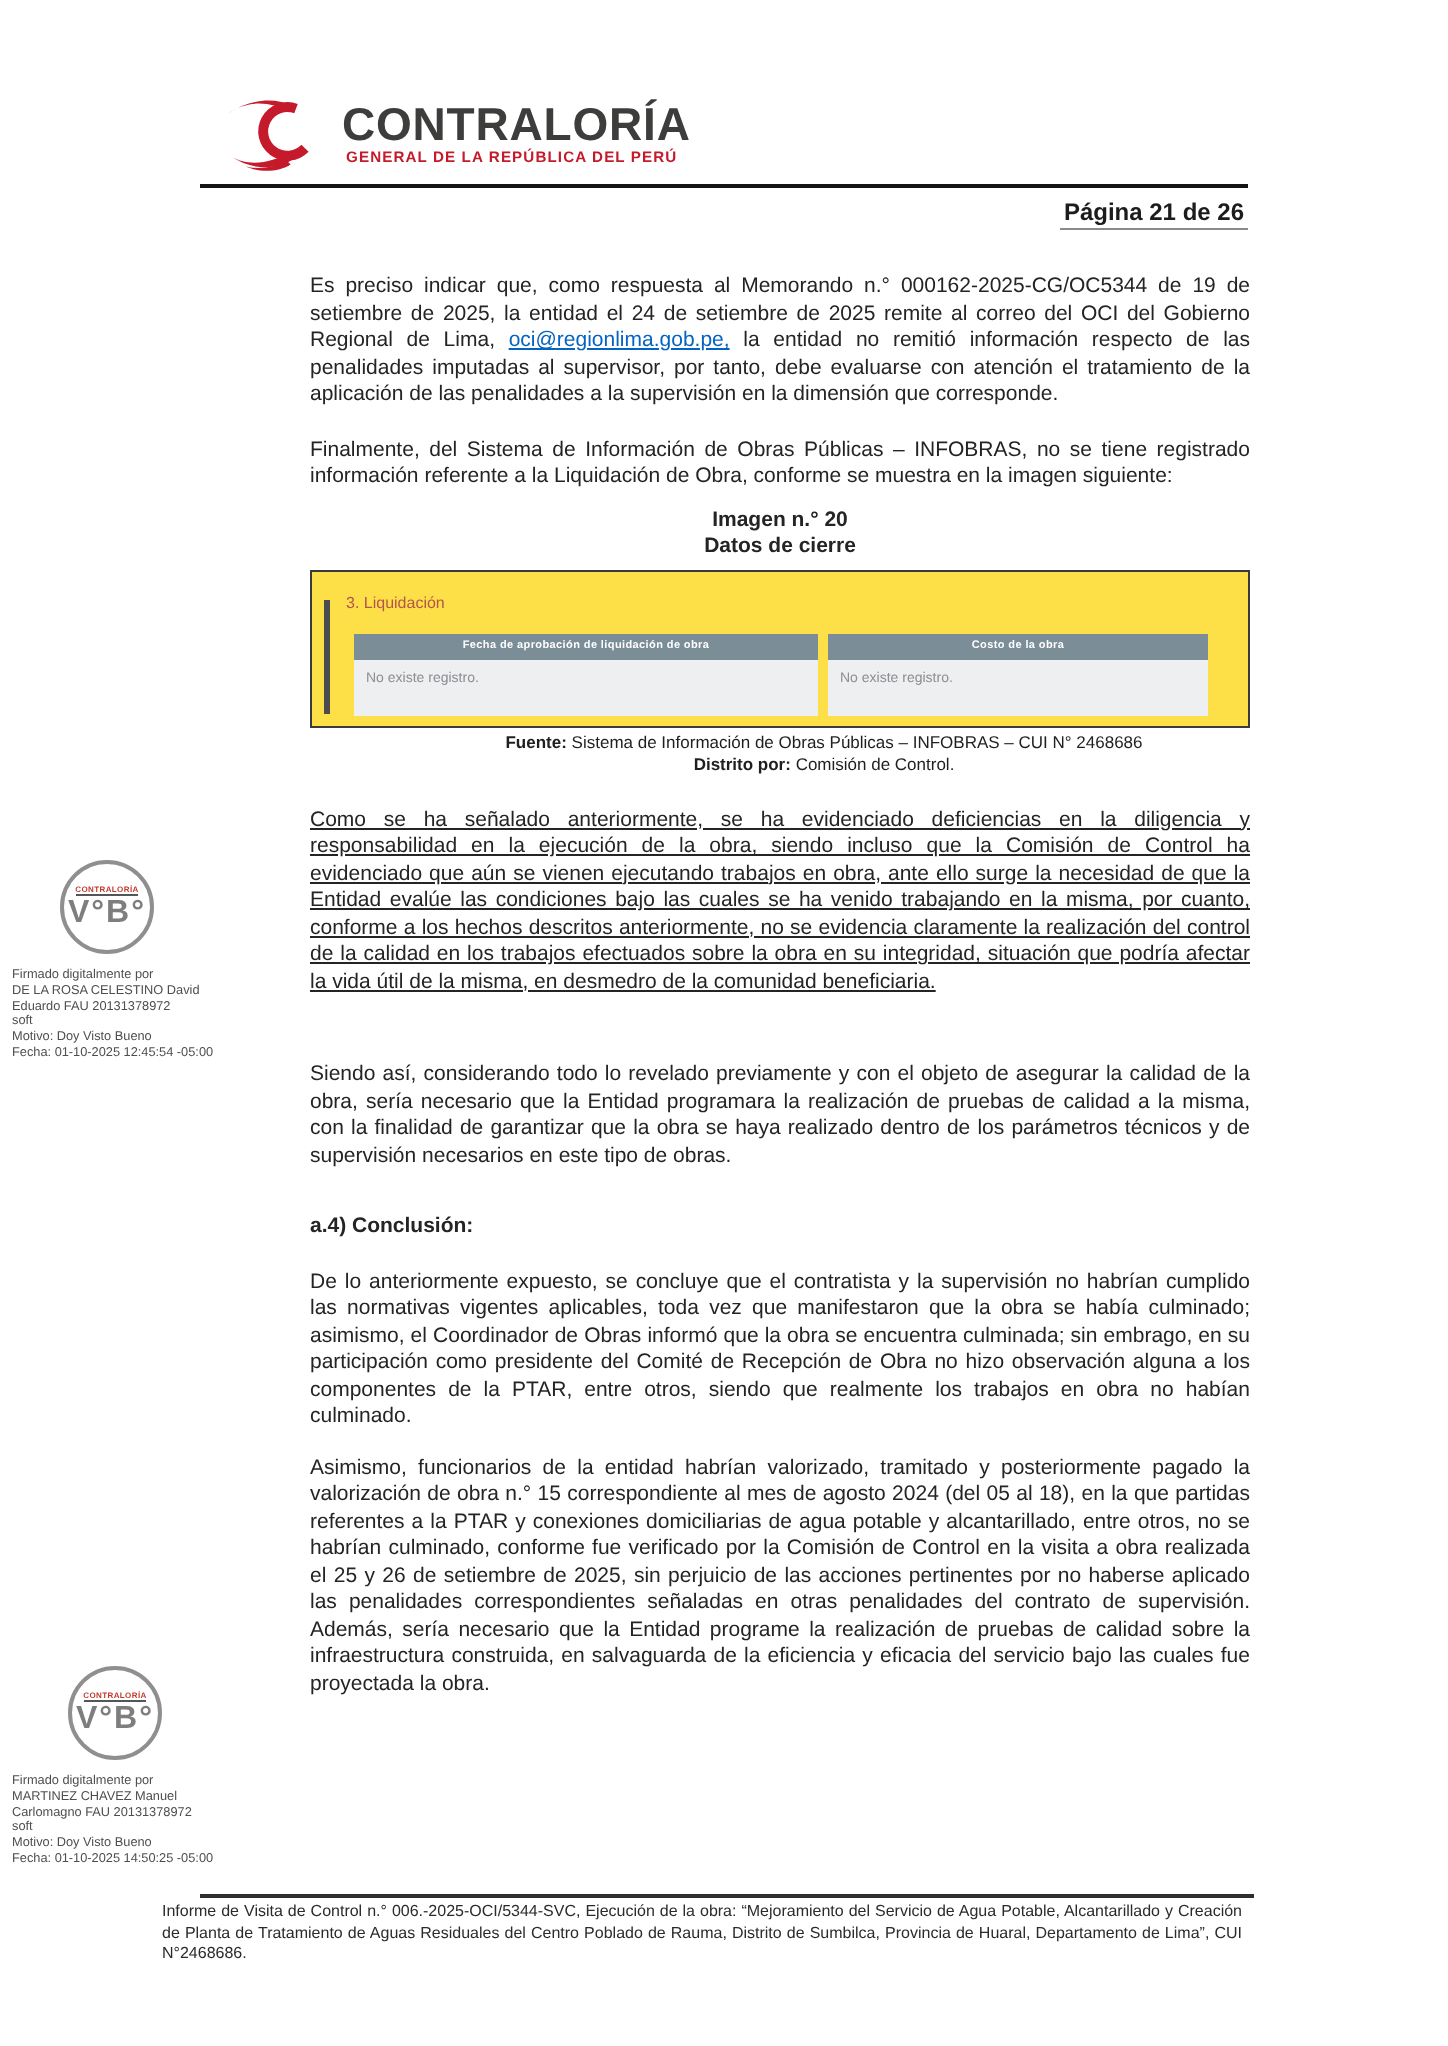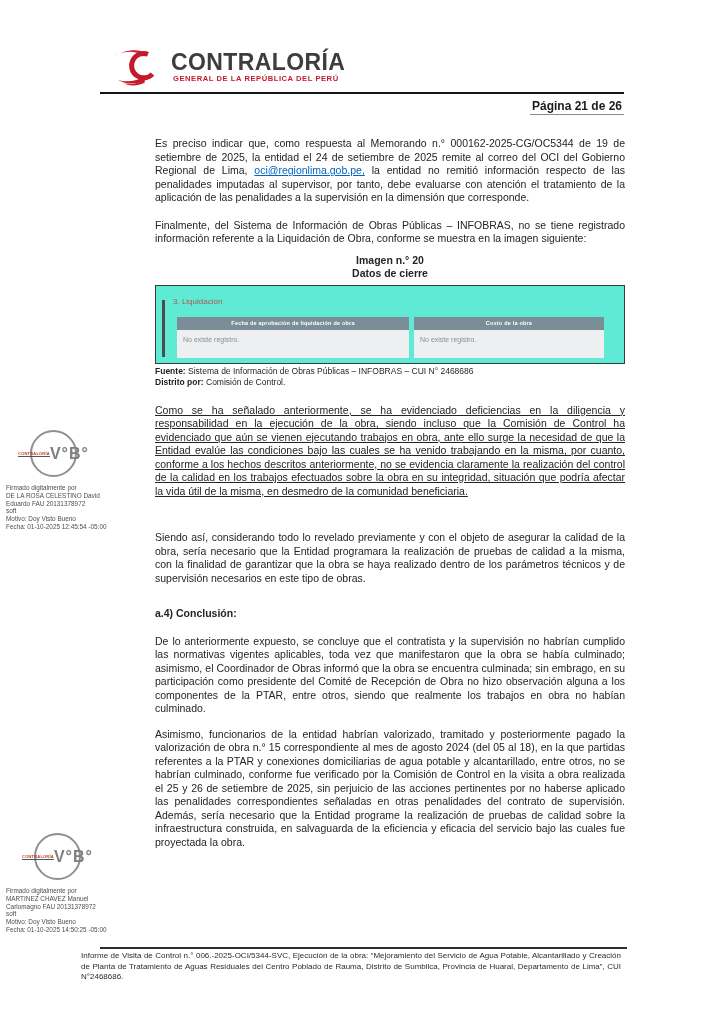--- a/index.html
+++ b/index.html
@@ -30,48 +30,48 @@
   .mb-p3 { margin-bottom:33px;text-decoration:underline; }
   .mb-p4 { margin-bottom:22px; }
   .mb-p5 { margin-bottom:12px; }
   .email-link { color:#0563c1; text-decoration:underline; cursor:pointer; }
   .img-caption { text-align:center; font-weight:bold; margin-bottom:4px; line-height:13.5px; }
   .heading { font-weight:bold; text-align:left; margin-bottom:14px; }
 
   
   .img-box {
     position:relative; width:470px; height:79px; margin-bottom:2px;
-    border:1px solid #3a3a3a; background:#5eead4;
+    border:1px solid #3a3a3a; background:#fde047;
   }
   .img-scrollbar { position:absolute; left:6px; top:14px; width:3px; height:57px; background:#4c4c4c; }
   .img-section-title { position:absolute; left:17px; top:9px; font-size:8px; color:#b3544d; }
   .mini-table { position:absolute; top:31px; }
   .mini-table.t-left  { left:21px;  width:232px; }
   .mini-table.t-right { left:258px; width:190px; }
   .mini-th {
     height:13px; background:#7b8d97; color:#ffffff; font-size:5.5px; font-weight:bold;
     text-align:center; line-height:13px; letter-spacing:0.2px;
     white-space:nowrap; overflow:hidden;
   }
   .mini-td {
     height:28px; background:#edeff0; color:#8b8f92; font-size:7px; text-align:left;
     padding:6px 0 0 6px; line-height:8px;
   }
 
   
-  .source { font-size:8.5px; line-height:11px; text-align:left; margin-bottom:16px; color:#1f1f1f; }
+  .source { font-size:8.5px; line-height:11px; text-align:center; margin-bottom:16px; color:#1f1f1f;margin-left:44px; }
   .source b { font-weight:bold; }
 
   
   .stamp { position:absolute; width:130px; }
   .stamp-1 { left:6px; top:430px; }
   .stamp-2 { left:6px; top:833px; }
   .seal {
     width:47px; height:47px; border:2.5px solid #8f8f8f; border-radius:50%;
-    display:flex; align-items:center; justify-content:center;
+    display:flex; flex-direction:column; align-items:center; justify-content:center;
   }
   .stamp-1 .seal { margin-left:24px; }
   .stamp-2 .seal { margin-left:28px; }
   .seal-brand { font-size:4px; color:#c0392b; font-weight:bold; letter-spacing:0.2px; border-bottom:1px solid #555; line-height:5px; }
   .seal-vb { font-size:16px; font-weight:bold; color:#7e7e7e; line-height:17px; letter-spacing:1px; }
   .stamp-text { margin-top:7px; font-size:6.4px; line-height:7.8px; color:#4e4e4e; text-align:left; }
 
   
   .footer-rule { position:absolute; left:100px; top:947px; width:527px; height:2px; background:#2e2e2e; }
   .footer-text {

